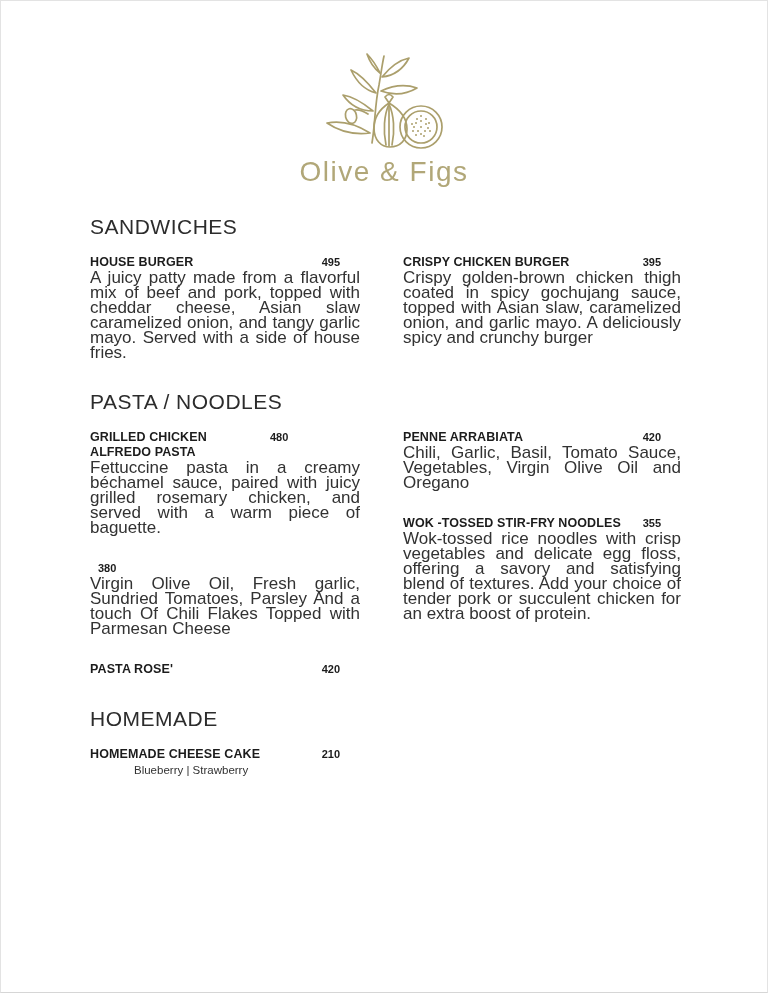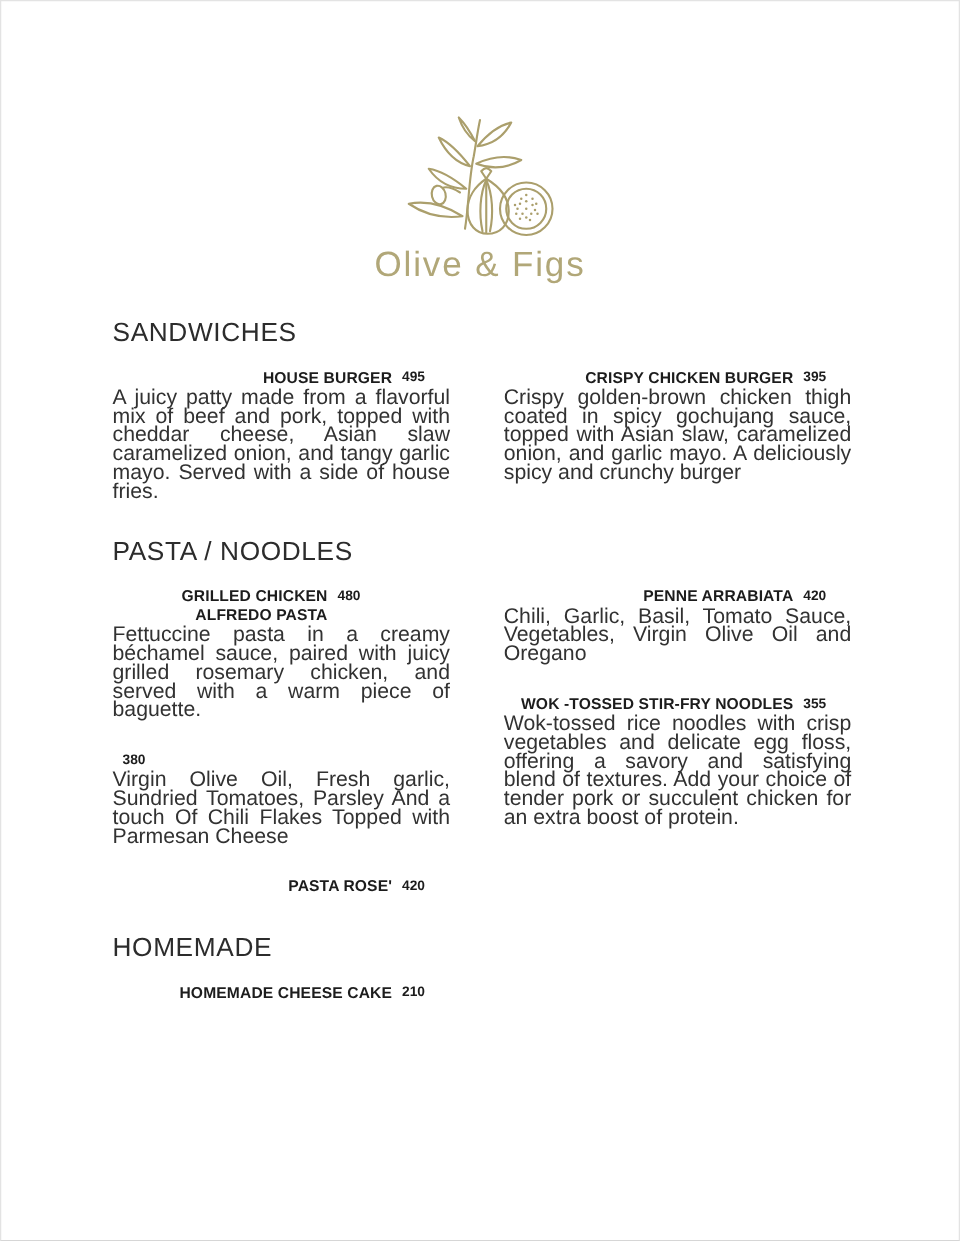--- a/index.html
+++ b/index.html
@@ -10,21 +10,21 @@
   }
   .page {
     width:766px; height:991px;
     margin:0 auto;
     background:#ffffff;
     border:1px solid #e3e3e3;
     border-bottom-color:#d6d6d6;
     position:relative;
     overflow:hidden;
   }
-  .logo-wrap { padding-top:90px; text-align:center; }
+  .logo-wrap { padding-top:50px; text-align:center; }
   .logo-svg { display:block; margin:0 auto; }
   .brand {
     font-size:28px;
     font-weight:300;
     letter-spacing:1.5px;
     color:#b1a778;
     margin-top:0px;
     line-height:30px;
   }
   .content { padding:0 86px 0 89px; }
@@ -34,21 +34,21 @@
     font-size:21px;
     font-weight:400;
     letter-spacing:0.5px;
     color:#2c2c2c;
     line-height:24px;
   }
   .columns { display:flex; gap:43px; margin-top:16px; }
   .col-left  { width:270px; flex:0 0 270px; }
   .col-right { width:278px; flex:0 0 278px; }
   .item { margin-bottom:26px; }
-  .item-head { display:flex; align-items:flex-start;text-align:right; }
+  .item-head { display:flex; align-items:flex-start; }
   .item-title {
     flex:1 1 auto;
     font-size:12.5px; font-weight:bold;
     line-height:15px; color:#1c1c1c;
     letter-spacing:0.1px;
   }
   .item-title.wrap-title { max-width:172px; }
   .item-price {
     flex:0 0 auto;
     font-size:11px; font-weight:bold;
@@ -201,20 +201,21 @@
 
     <div class="section">
       <div class="section-title">HOMEMADE</div>
       <div class="columns">
         <div class="col-left">
           <div class="item">
             <div class="item-head">
               <span class="item-title">HOMEMADE CHEESE CAKE</span>
               <span class="item-price">210</span>
             </div>
+            <span class="variant-line">Blueberry | Strawberry</span>
           </div>
         </div>
         <div class="col-right"></div>
       </div>
     </div>
 
   </div>
 </div>
 
 </body></html>

